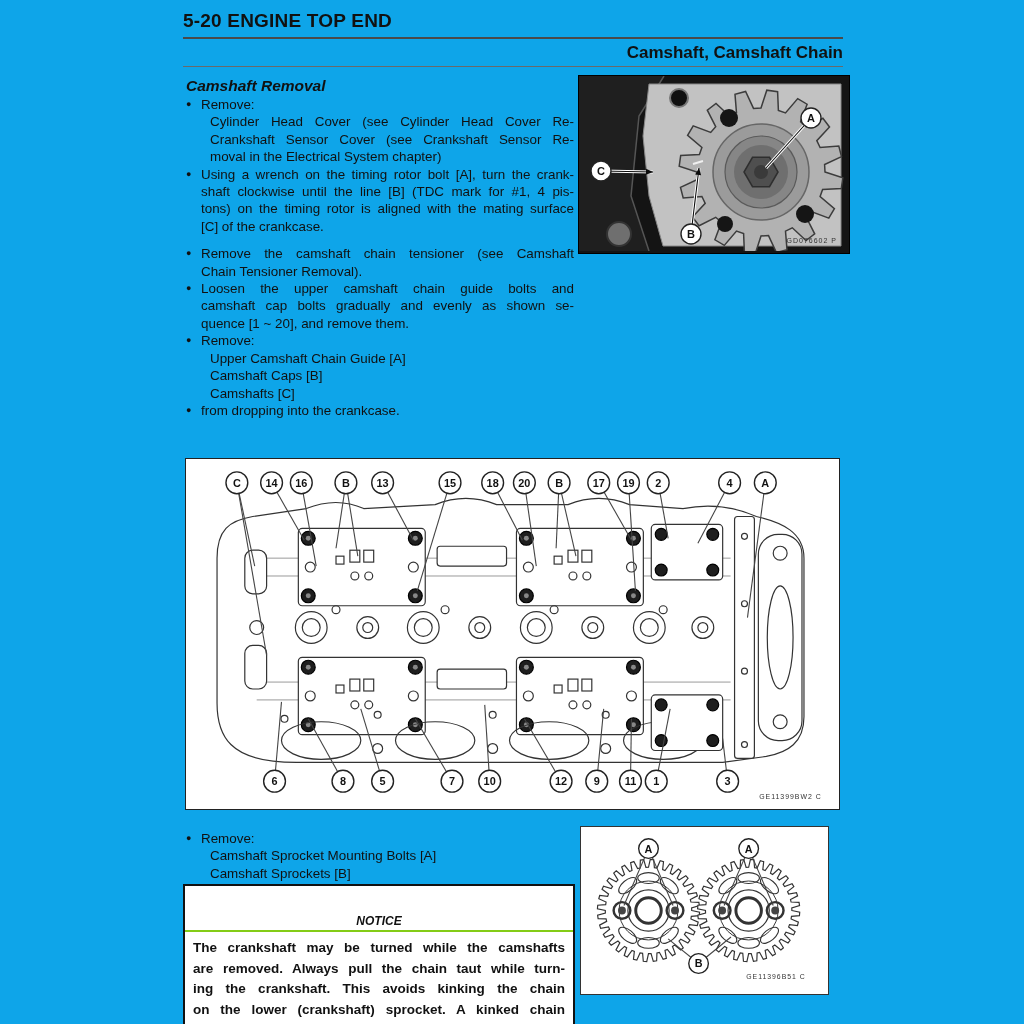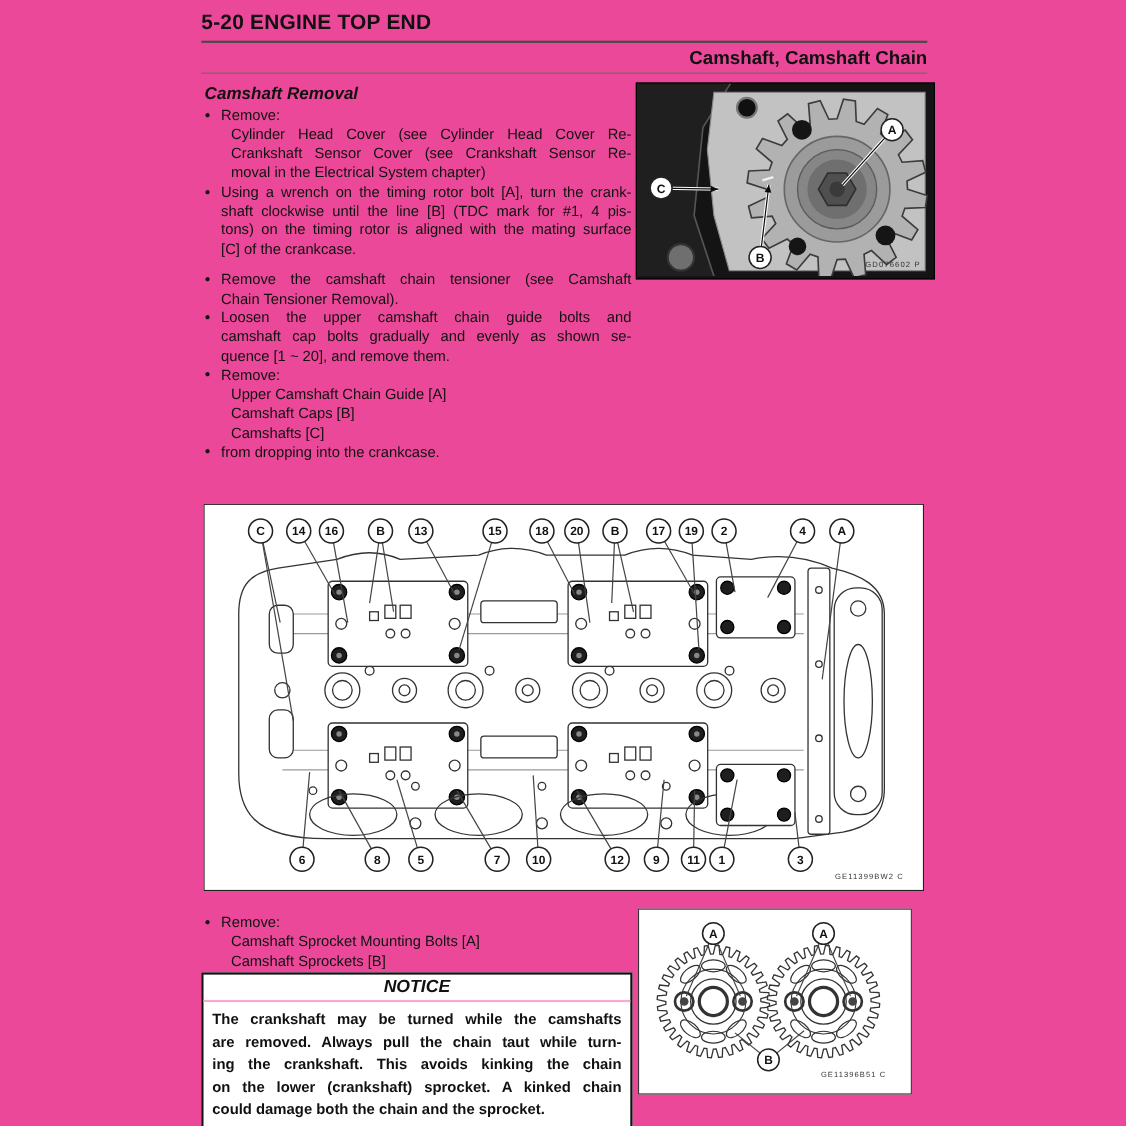--- a/index.html
+++ b/index.html
@@ -1,16 +1,16 @@
 <!DOCTYPE html>
 <html><head>
 <meta charset="utf-8">
 <style>
   html,body{margin:0;padding:0;background:#ffffff;}
-  #page{position:relative;width:1024px;height:1024px;background:#ec4899;
+  #page{position:relative;width:1024px;height:1024px;background:#0ea5e9;
         font-family:"Liberation Sans",sans-serif;color:#111;overflow:hidden;}
 
   
   #chapter-header{position:absolute;left:183px;top:10px;width:660px;
     font-size:19px;font-weight:bold;letter-spacing:.2px;}
   #rule1{position:absolute;left:183px;top:37px;width:660px;border-top:2px solid #4a4a4a;}
   #section-header{position:absolute;left:183px;top:43px;width:660px;
     font-size:17px;font-weight:bold;text-align:right;}
   #rule2{position:absolute;left:183px;top:66px;width:660px;border-top:1.5px solid #6a6a6a;}
   #procedure-title{position:absolute;left:186px;top:77px;width:388px;
@@ -32,22 +32,22 @@
     border:1px solid #000;background:#141414;}
   
   #main-diagram-box{position:absolute;left:185px;top:458px;width:653px;height:350px;
     border:1.5px solid #222;background:#fff;}
   
   #sprocket-box{position:absolute;left:580px;top:826px;width:247px;height:167px;
     border:1.5px solid #333;background:#fff;}
 
   
   #notice-box{position:absolute;left:183px;top:884px;width:388px;border:2px solid #111;background:#fff;}
-  #notice-title{border-bottom:2px solid #f9a8d4;text-align:center;
-    font-size:16px;font-weight:bold;font-style:italic;padding:3px 0 2px 0;}
+  #notice-title{border-bottom:2px solid #84cc16;text-align:center;
+    font-size:12px;font-weight:bold;font-style:italic;padding:3px 0 2px 0;margin-top:25px;}
   #notice-body{padding:6px 8px 7px 8px;font-size:13.5px;font-weight:bold;line-height:20.5px;}
 
   svg text{font-family:"Liberation Sans",sans-serif;}
   .figcode{font-size:7px;letter-spacing:1px;fill:#333;}
 </style>
 </head>
 <body>
 
 <div id="page">
 

